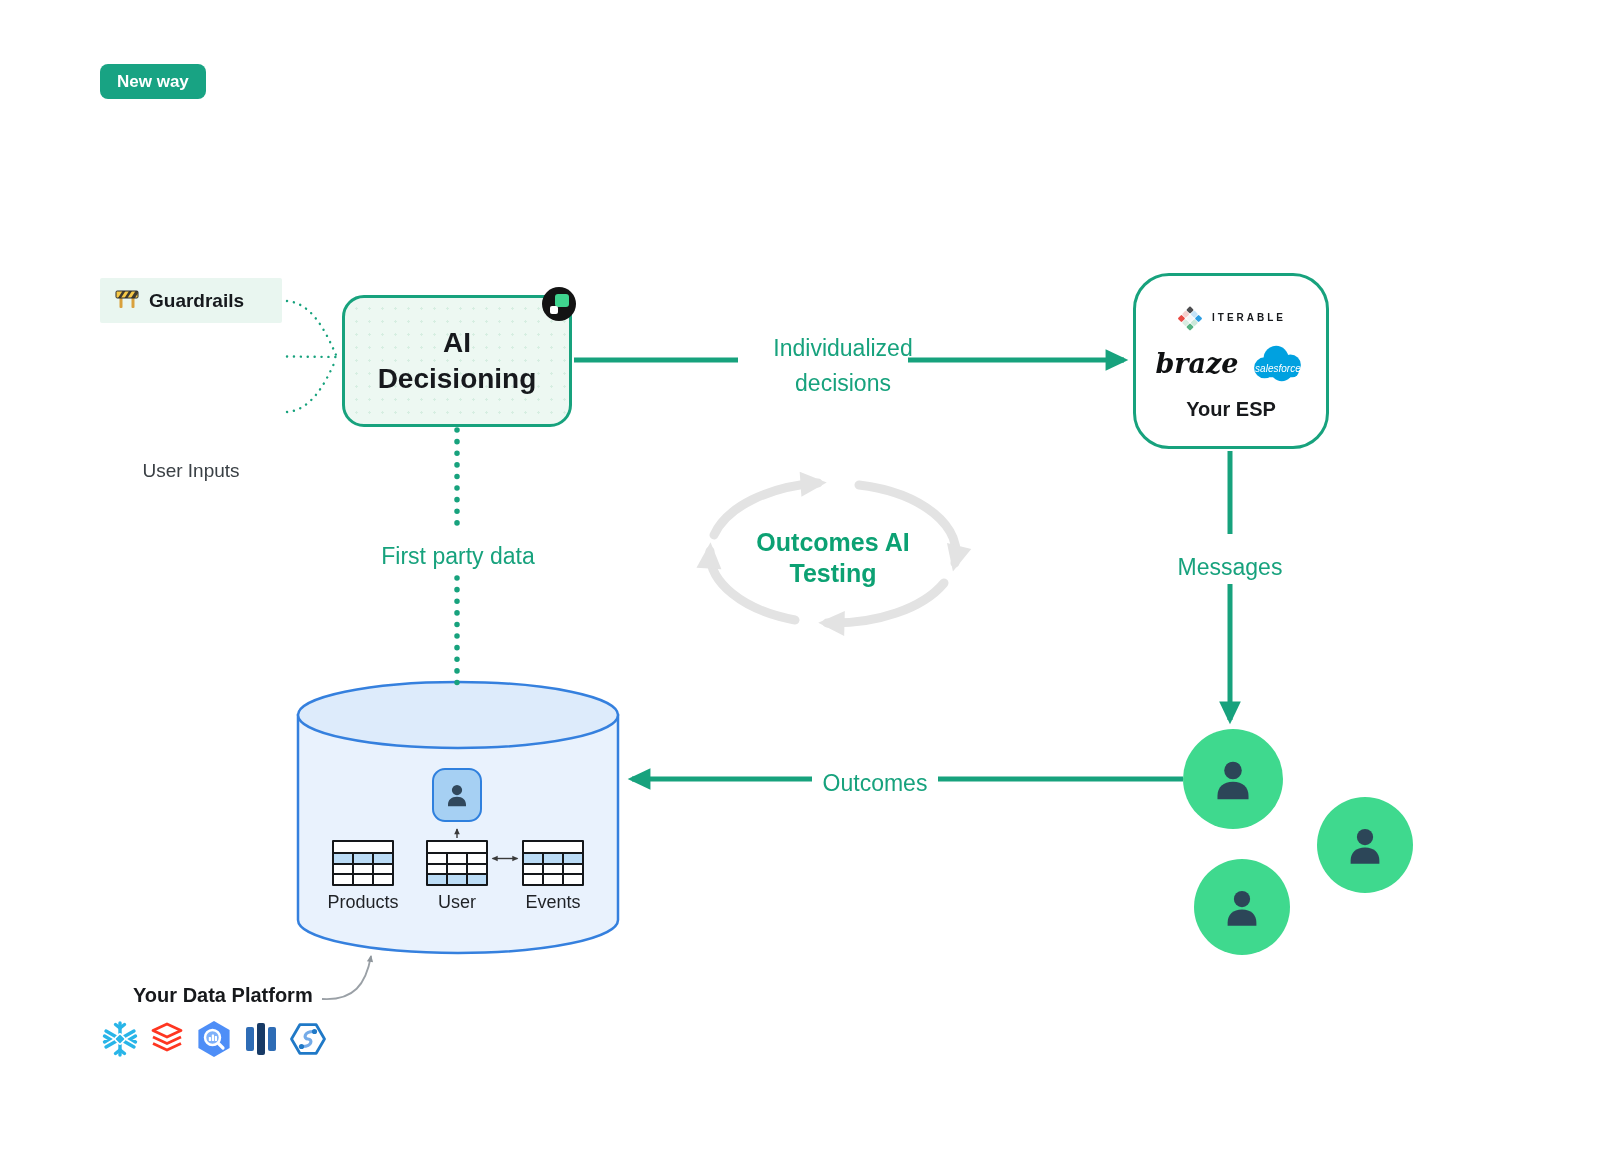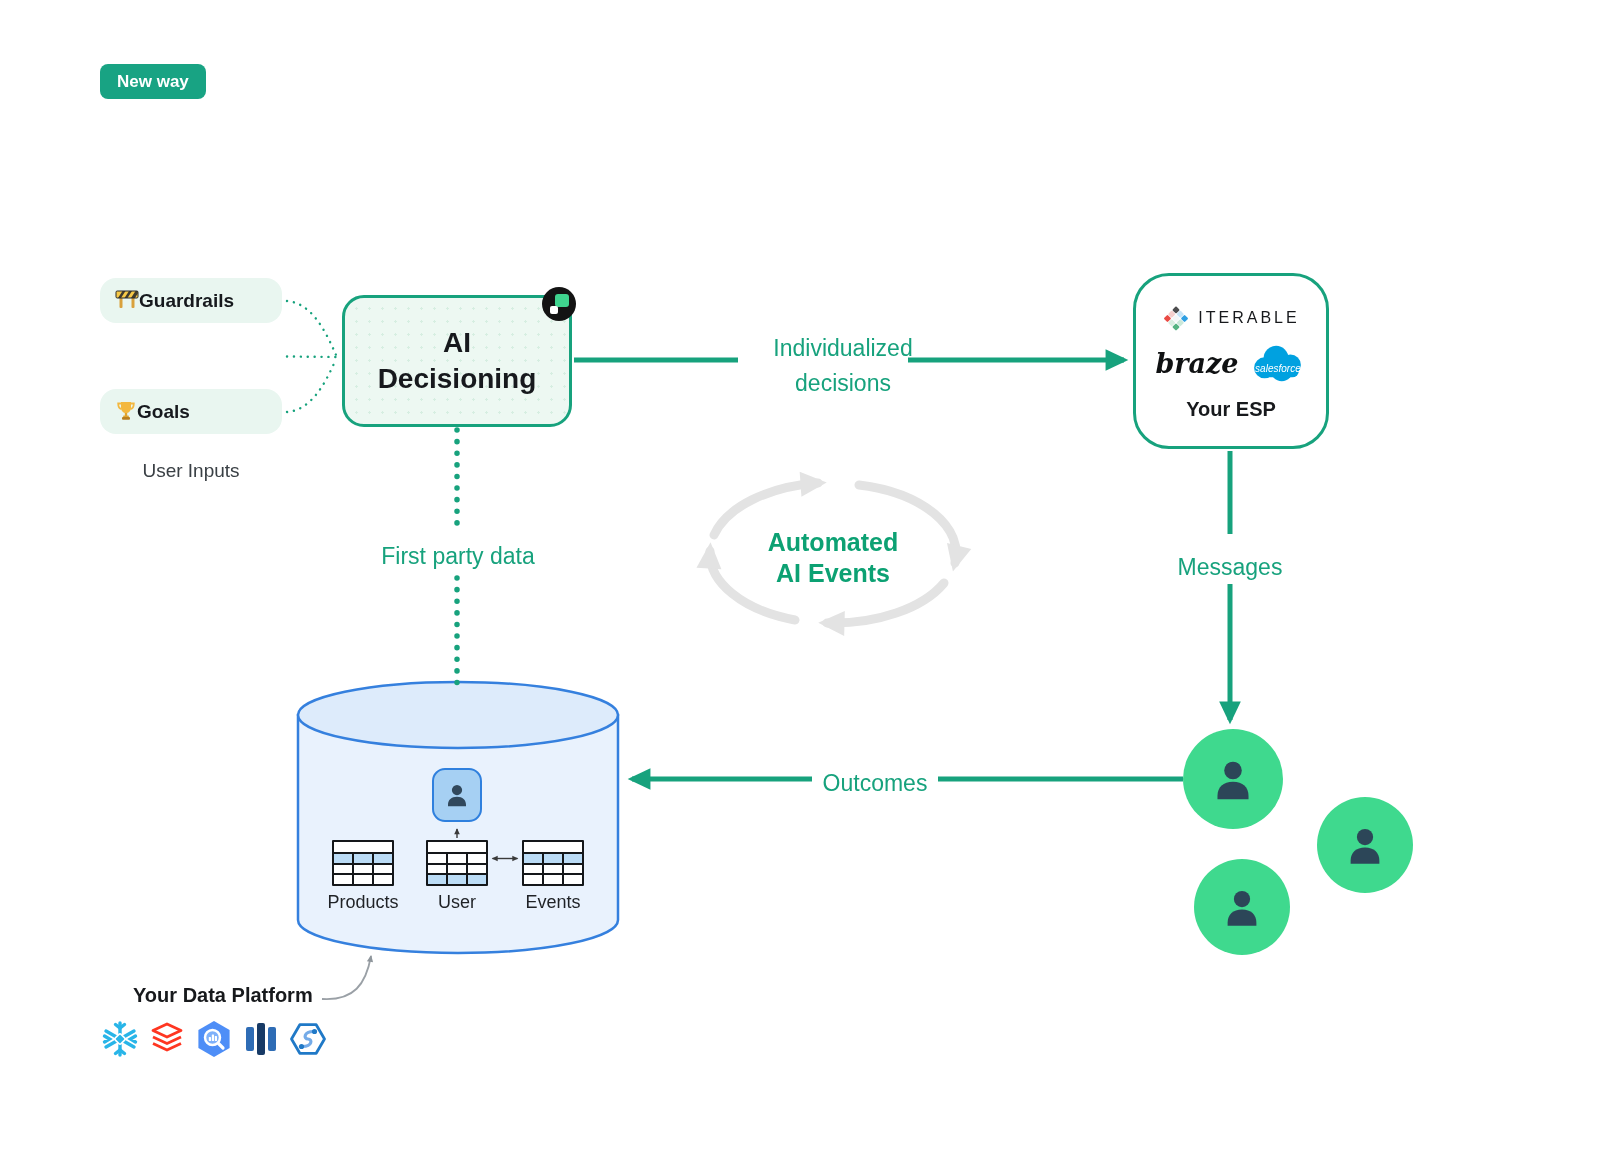--- a/index.html
+++ b/index.html
@@ -5,40 +5,40 @@
   html,body{margin:0;padding:0;background:#fff;}
   .stage{position:relative;width:1600px;height:1160px;background:#ffffff;overflow:hidden;
          font-family:"Liberation Sans",sans-serif;}
   .overlay{position:absolute;left:0;top:0;width:1600px;height:1160px;pointer-events:none;}
   .abs{position:absolute;}
 
   .badge{left:100px;top:64px;height:35px;line-height:35px;padding:0 17px;border-radius:8px;
          background:#18A383;color:#fff;font-size:17px;font-weight:bold;}
   .title{left:97px;top:118px;font-size:58px;font-weight:bold;letter-spacing:-1.2px;color:#15181B;}
 
-  .pill{left:100px;width:182px;height:45px;border-radius:16px;background:#E9F6F0;
-        display:flex;align-items:center;padding-left:15px;box-sizing:border-box;}
+  .pill{left:100px;width:182px;height:45px;border-radius:2px;background:#E9F6F0;
+        display:flex;align-items:center;gap:10px;padding-left:15px;box-sizing:border-box;}
   .pill .lbl{font-size:19px;font-weight:bold;color:#16191D;}
   .caption{font-size:19px;color:#3A4045;}
 
   .ai-box{left:342px;top:295px;width:230px;height:132px;border-radius:22px;border:3px solid #17A27D;
           background-color:#EDF8F2;
           background-image:radial-gradient(#d6eee1 1.1px, transparent 1.1px);
           background-size:13px 13px;background-position:5px 4px;
           display:flex;align-items:center;justify-content:center;box-sizing:border-box;}
   .ai-box .txt{width:175px;text-align:center;font-size:28px;font-weight:bold;color:#17191D;line-height:1.28;}
   .of-badge{left:542px;top:287px;width:34px;height:34px;border-radius:50%;background:#131313;}
   .of-badge .g{position:absolute;left:13px;top:7px;width:14px;height:13px;border-radius:3px;background:#3FD48E;}
   .of-badge .w{position:absolute;left:8px;top:19px;width:8px;height:8px;border-radius:2px;background:#fff;}
 
   .esp-box{left:1133px;top:273px;width:196px;height:176px;border-radius:36px;border:3px solid #17A27D;
            background:#fff;display:flex;flex-direction:column;align-items:center;justify-content:center;
            gap:11px;box-sizing:border-box;padding-top:2px;}
   .esp-row{display:flex;align-items:center;gap:8px;}
-  .iterable-txt{font-size:16px;font-weight:normal;letter-spacing:3px;color:#17191C;}
+  .iterable-txt{font-size:10px;font-weight:bold;letter-spacing:3px;color:#17191C;}
   .braze-txt{font-family:"DejaVu Serif",serif;font-style:italic;font-weight:bold;font-size:27px;color:#0F1112;}
   .esp-cap{font-size:20px;font-weight:bold;color:#17191C;margin-top:2px;}
 
   .flow-lbl{color:#17A27D;font-size:23px;text-align:center;line-height:1.5;}
   .auto-lbl{color:#0CA173;font-size:25px;font-weight:bold;text-align:center;line-height:1.22;}
 
   .avatar{border-radius:50%;background:#3FD98E;display:flex;align-items:center;justify-content:center;}
 
   .user-sq{left:432px;top:768px;width:50px;height:54px;border-radius:13px;background:#A6D0F3;
            border:2.5px solid #2F80DE;display:flex;align-items:center;justify-content:center;box-sizing:border-box;}
@@ -122,32 +122,20 @@
         <rect x="4.5" y="8" width="3" height="12" rx="1" fill="#D9A13D"></rect>
         <rect x="16.5" y="8" width="3" height="12" rx="1" fill="#D9A13D"></rect>
         <rect x="1" y="3" width="22" height="7" rx="1.2" fill="#F7C948" stroke="#2b2b2b" stroke-width="1"></rect>
         <path d="M3 10 L7.5 3 H10.5 L6 10 Z M9.5 10 L14 3 H17 L12.5 10 Z M16 10 L20.5 3 H22.8 V5.5 L19.9 10 Z" fill="#2b2b2b" opacity="0.9"></path>
       </svg>
     </span>
     <span class="lbl">Guardrails</span>
   </div>
 
 
-  <div class="abs pill" style="top:389px;">
-    <span>
-      <svg width="22" height="22" viewBox="0 0 22 22">
-        <path d="M6 4.5 H3.2 C3.2 8 4.5 9.8 6.5 10.2 M16 4.5 H18.8 C18.8 8 17.5 9.8 15.5 10.2" stroke="#F3B840" stroke-width="1.8" fill="none"></path>
-        <path d="M6 3 H16 V8.5 C16 12 13.8 14 11 14 C8.2 14 6 12 6 8.5 Z" fill="#F3B840"></path>
-        <rect x="9.8" y="14" width="2.4" height="3" fill="#E0A32E"></rect>
-        <rect x="8.2" y="16.6" width="5.6" height="1.6" fill="#E0A32E"></rect>
-        <rect x="7" y="18" width="8" height="2.8" rx="1" fill="#B97F1F"></rect>
-      </svg>
-    </span>
-    <span class="lbl">Goals</span>
-  </div>
 
   <div class="abs caption" style="left:100px;top:460px;width:182px;text-align:center;">User Inputs</div>
 
   <div class="abs ai-box">
     <div class="txt">AI Decisioning</div>
   </div>
   <div class="abs of-badge">
     <span class="g"></span>
       <span class="w"></span>
   </div>
@@ -182,21 +170,21 @@
         <text x="32" y="30" text-anchor="middle" font-size="10.5" font-style="italic" fill="#ffffff" font-family="Liberation Sans, sans-serif">salesforce</text>
       </svg>
     </div>
     <div class="esp-cap">Your ESP</div>
   </div>
 
   <div class="abs flow-lbl" style="left:758px;top:331px;width:170px;">Individualized decisions</div>
   <div class="abs flow-lbl" style="left:1150px;top:550px;width:160px;">Messages</div>
   <div class="abs flow-lbl" style="left:368px;top:539px;width:180px;">First party data</div>
   <div class="abs flow-lbl" style="left:795px;top:766px;width:160px;">Outcomes</div>
-  <div class="abs auto-lbl" style="left:753px;top:527px;width:160px;">Automated AI Events</div>
+  <div class="abs auto-lbl" style="left:753px;top:527px;width:160px;">Outcomes AI Testing</div>
 
   <div class="abs avatar" style="left:1183px;top:729px;width:100px;height:100px;">
     <svg width="54" height="54" viewBox="0 0 24 24">
       <circle cx="12" cy="8.2" r="3.9" fill="#2C4658"></circle>
       <path d="M12 13.2 c-4.3 0-6.9 2.4-6.9 6.3 V21 h13.8 v-1.5 c0-3.9-2.6-6.3-6.9-6.3 Z" fill="#2C4658"></path>
     </svg>
   </div>
   <div class="abs avatar" style="left:1317px;top:797px;width:96px;height:96px;">
     <svg width="50" height="50" viewBox="0 0 24 24">
       <circle cx="12" cy="8.2" r="3.9" fill="#2C4658"></circle>

